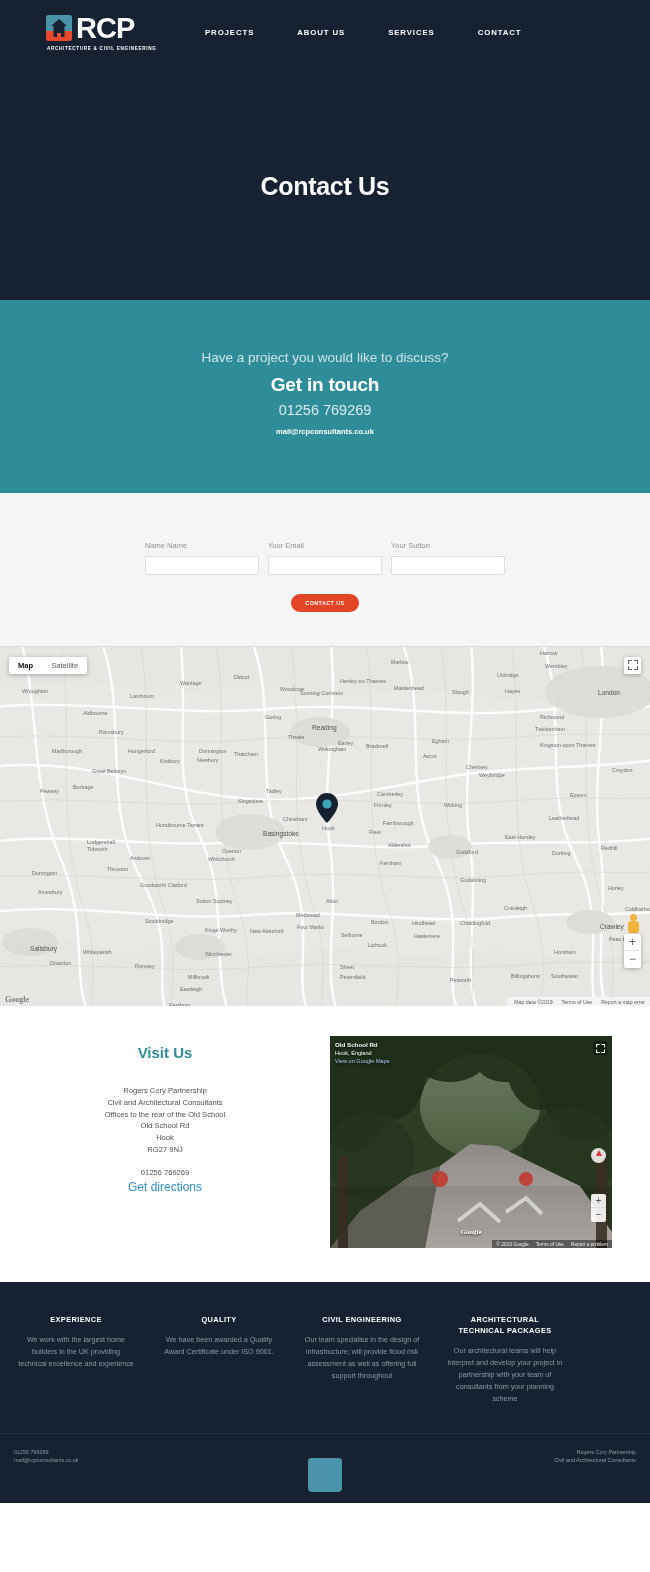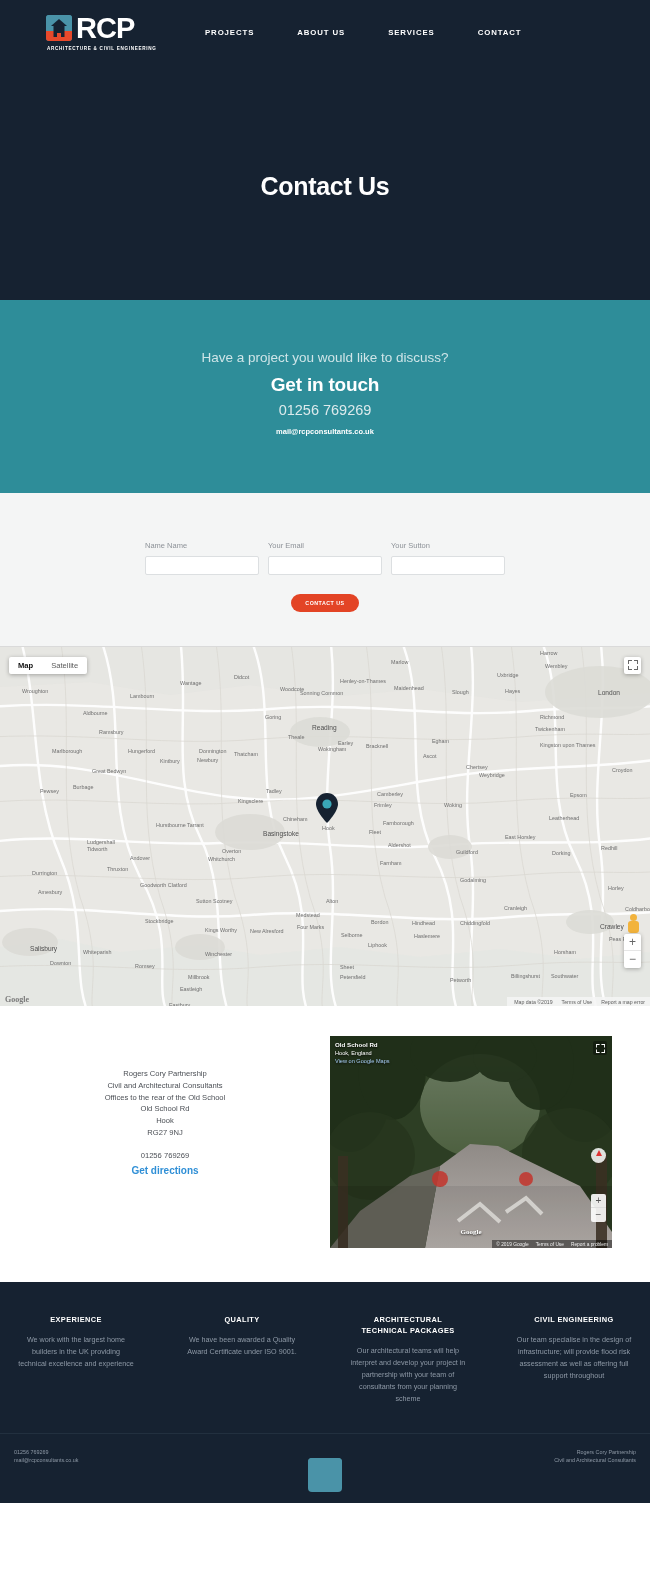--- a/index.html
+++ b/index.html
@@ -278,25 +278,24 @@
   }
   .visit-addr {
     margin-top:24px;
     font-size:7.6px;
     color:#4b4f55;
     line-height:11.8px;
   }
   .visit-phone { margin-top:12px; font-size:7.6px; color:#4b4f55; }
   .visit-link {
     margin-top:1px;
-    font-size:10px;
+    font-size:12px;
     color:#2f8fd6;
     text-decoration:none;
     display:inline-block;
-    font-weight:bold;
   }
   .sv-wrap {
     width:282px;
     height:212px;
     position:relative;
     overflow:hidden;
     background:#30402c;
   }
   .sv-overlay {
     position:absolute; left:5px; top:5px;
@@ -339,21 +338,21 @@
     background:rgba(0,0,0,.45);
     padding:1.5px 4px;
     font-size:4.8px; color:#f0f0f0; z-index:4;
   }
 
   
   .footer-top {
     background:#162231;
     padding:32px 18px 28px 18px;
     display:flex;
-    justify-content:space-between;
+    justify-content:flex-start;
     gap:27px;
   }
   .fcol { width:116px; text-align:center; }
   .fcol h4 {
     color:#ffffff;
     font-size:7.4px;
     letter-spacing:0.4px;
     font-weight:bold;
     line-height:11px;
     margin-bottom:9px;
@@ -621,20 +620,21 @@
   <div style="position:absolute;left:316px;top:146px;z-index:4;">
     <svg width="22" height="30" viewBox="0 0 22 30">
       <path d="M11,0 C4.9,0 0,4.9 0,11 C0,19 11,30 11,30 C11,30 22,19 22,11 C22,4.9 17.1,0 11,0 Z" fill="#162231"></path>
       <circle cx="11" cy="11" r="4.6" fill="#3aa8b8"></circle>
     </svg>
   </div>
 </div>
 
 <div class="visit-section">
   <div class="visit-left">
+    <div class="visit-title">Visit Us</div>
     <div class="visit-addr">
       <div>Rogers Cory Partnership</div>
       <div>Civil and Architectural Consultants</div>
       <div>Offices to the rear of the Old School</div>
       <div>Old School Rd</div>
       <div>Hook</div>
       <div>RG27 9NJ</div>
     </div>
     <div class="visit-phone">01256 769269</div>
     <a class="visit-link" href="#">Get directions</a>
@@ -716,26 +716,26 @@
 <div class="footer-top">
   <div class="fcol">
     <h4>EXPERIENCE</h4>
     <p>We work with the largest home builders in the UK providing technical excellence and experience</p>
   </div>
   <div class="fcol">
     <h4>QUALITY</h4>
     <p>We have been awarded a Quality Award Certificate under ISO 9001.</p>
   </div>
   <div class="fcol">
+    <h4>CIVIL ENGINEERING</h4>
+    <p>Our team specialise in the design of infrastructure; will provide flood risk assessment as well as offering full support throughout</p>
+  </div>
+  <div class="fcol">
     <h4>ARCHITECTURAL TECHNICAL PACKAGES</h4>
     <p>Our architectural teams will help interpret and develop your project in partnership with your team of consultants from your planning scheme</p>
-  </div>
-  <div class="fcol">
-    <h4>CIVIL ENGINEERING</h4>
-    <p>Our team specialise in the design of infrastructure; will provide flood risk assessment as well as offering full support throughout</p>
   </div>
 </div>
 
 <div class="footer-bottom">
   <div class="fb-left">
     <p>01256 769269</p>
     <p>mail@rcpconsultants.co.uk</p>
 
   </div>
   <div class="fb-mid">

